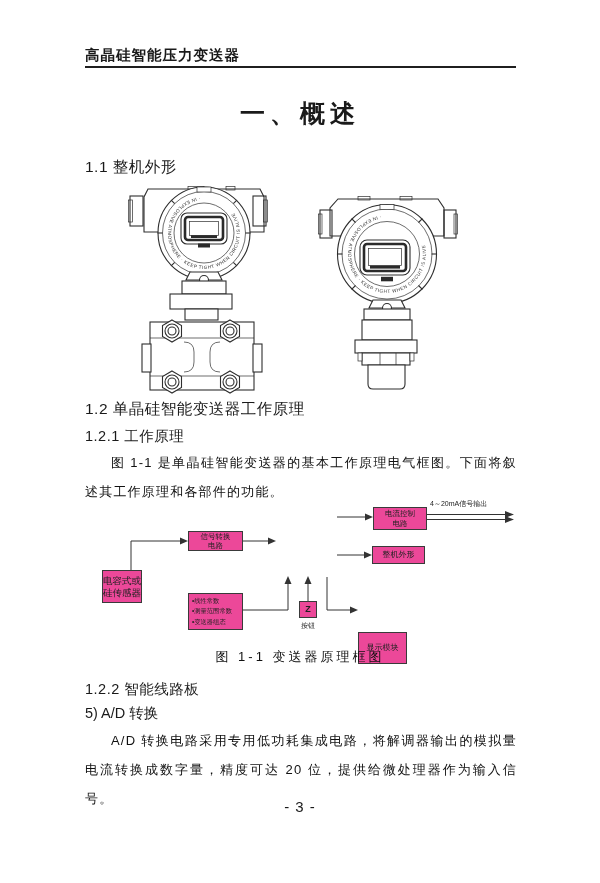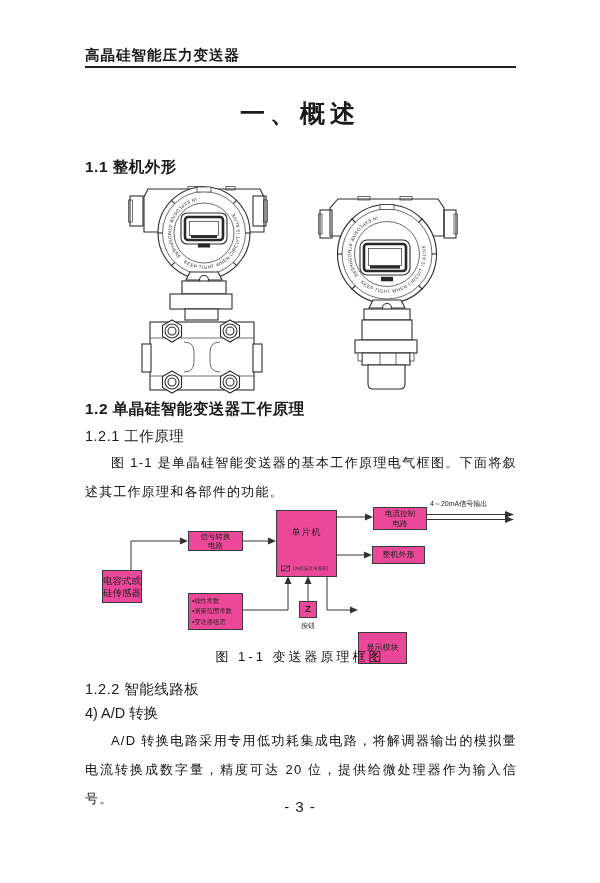--- a/index.html
+++ b/index.html
@@ -6,21 +6,21 @@
   html,body { background:#ffffff; }
   body { width:600px; height:883px; position:relative; overflow:hidden;
          font-family:"Liberation Sans","DejaVu Sans",sans-serif; color:#1a1a1a; }
   .abs { position:absolute; }
 
   .doc-header { left:85px; top:46px; font-size:14.5px; font-weight:bold; letter-spacing:1px; }
   .header-rule { left:85px; top:66px; width:431px; height:2px; background:#1f1f1f; }
   .doc-title { left:0; top:97px; width:600px; text-align:center; font-size:25px;
                font-weight:bold; letter-spacing:5px; }
 
-  .h-level2 { font-size:15.5px; font-weight:bold; letter-spacing:0.5px; }
+  .h-level2 { font-size:15.5px; font-weight:normal; letter-spacing:0.5px; }
   .h-level3 { font-size:14.5px; font-weight:normal; letter-spacing:0.5px; }
   .h11 { left:85px; top:157px; }
   .h12 { left:85px; top:399px; }
   .h121 { left:85px; top:427px; }
   .h122 { left:85px; top:680px; }
   .list-item1 { left:85px; top:704px; font-size:14.5px; }
 
   .body-para { left:85px; width:432px; font-size:13px; line-height:29px;
                text-indent:2em; text-align:justify; letter-spacing:1.2px; color:#111; }
   .para1 { top:448px; }
@@ -203,46 +203,36 @@
       <polygon points="236,78 232.5,86 239.5,86"></polygon>
       <polygon points="286,112 278,108.5 278,115.5"></polygon>
     </g>
   </svg>
 
   <div class="dbox sensor">电容式或
 硅传感器</div>
   <div class="dbox signal">信号转换
 电路</div>
 
-  <div class="dbox mcu">
-    <div class="mcu-label">单片机</div>
-    <div class="mcu-note">
-      <svg width="10" height="7" viewBox="0 0 10 7">
-        <rect x="0.5" y="1" width="8" height="5" fill="none" stroke="#333" stroke-width="0.8"></rect>
-        <line x1="1" y1="6" x2="9" y2="0.5" stroke="#333" stroke-width="0.9"></line>
-      </svg>
-      <span class="note-text">(内部温度传感器)</span>
-    </div>
-  </div>
 
   <div class="dbox current">电流控制
 电路</div>
   <div class="out-label">4～20mA信号输出</div>
   <div class="dbox comm">整机外形</div>
 
   <div class="dbox params">
     <div>•线性常数</div>
     <div>•测量范围常数</div>
     <div>•变送器组态</div>
   </div>
 
   <div class="dbox zbtn">Z</div>
   <div class="z-caption">按钮</div>
   <div class="dbox display">显示模块</div>
 </div>
 
 <div class="abs fig-caption">图 1-1 变送器原理框图</div>
 
 <div class="abs h-level3 h122">1.2.2 智能线路板</div>
-<div class="abs list-item1">4) A/D 转换</div>
+<div class="abs list-item1">5) A/D 转换</div>
 <div class="abs body-para para2">A/D 转换电路采用专用低功耗集成电路，将解调器输出的模拟量电流转换成数字量，精度可达 20 位，提供给微处理器作为输入信号。</div>
 
 <div class="abs page-number">- 3 -</div>
 
 </body></html>

